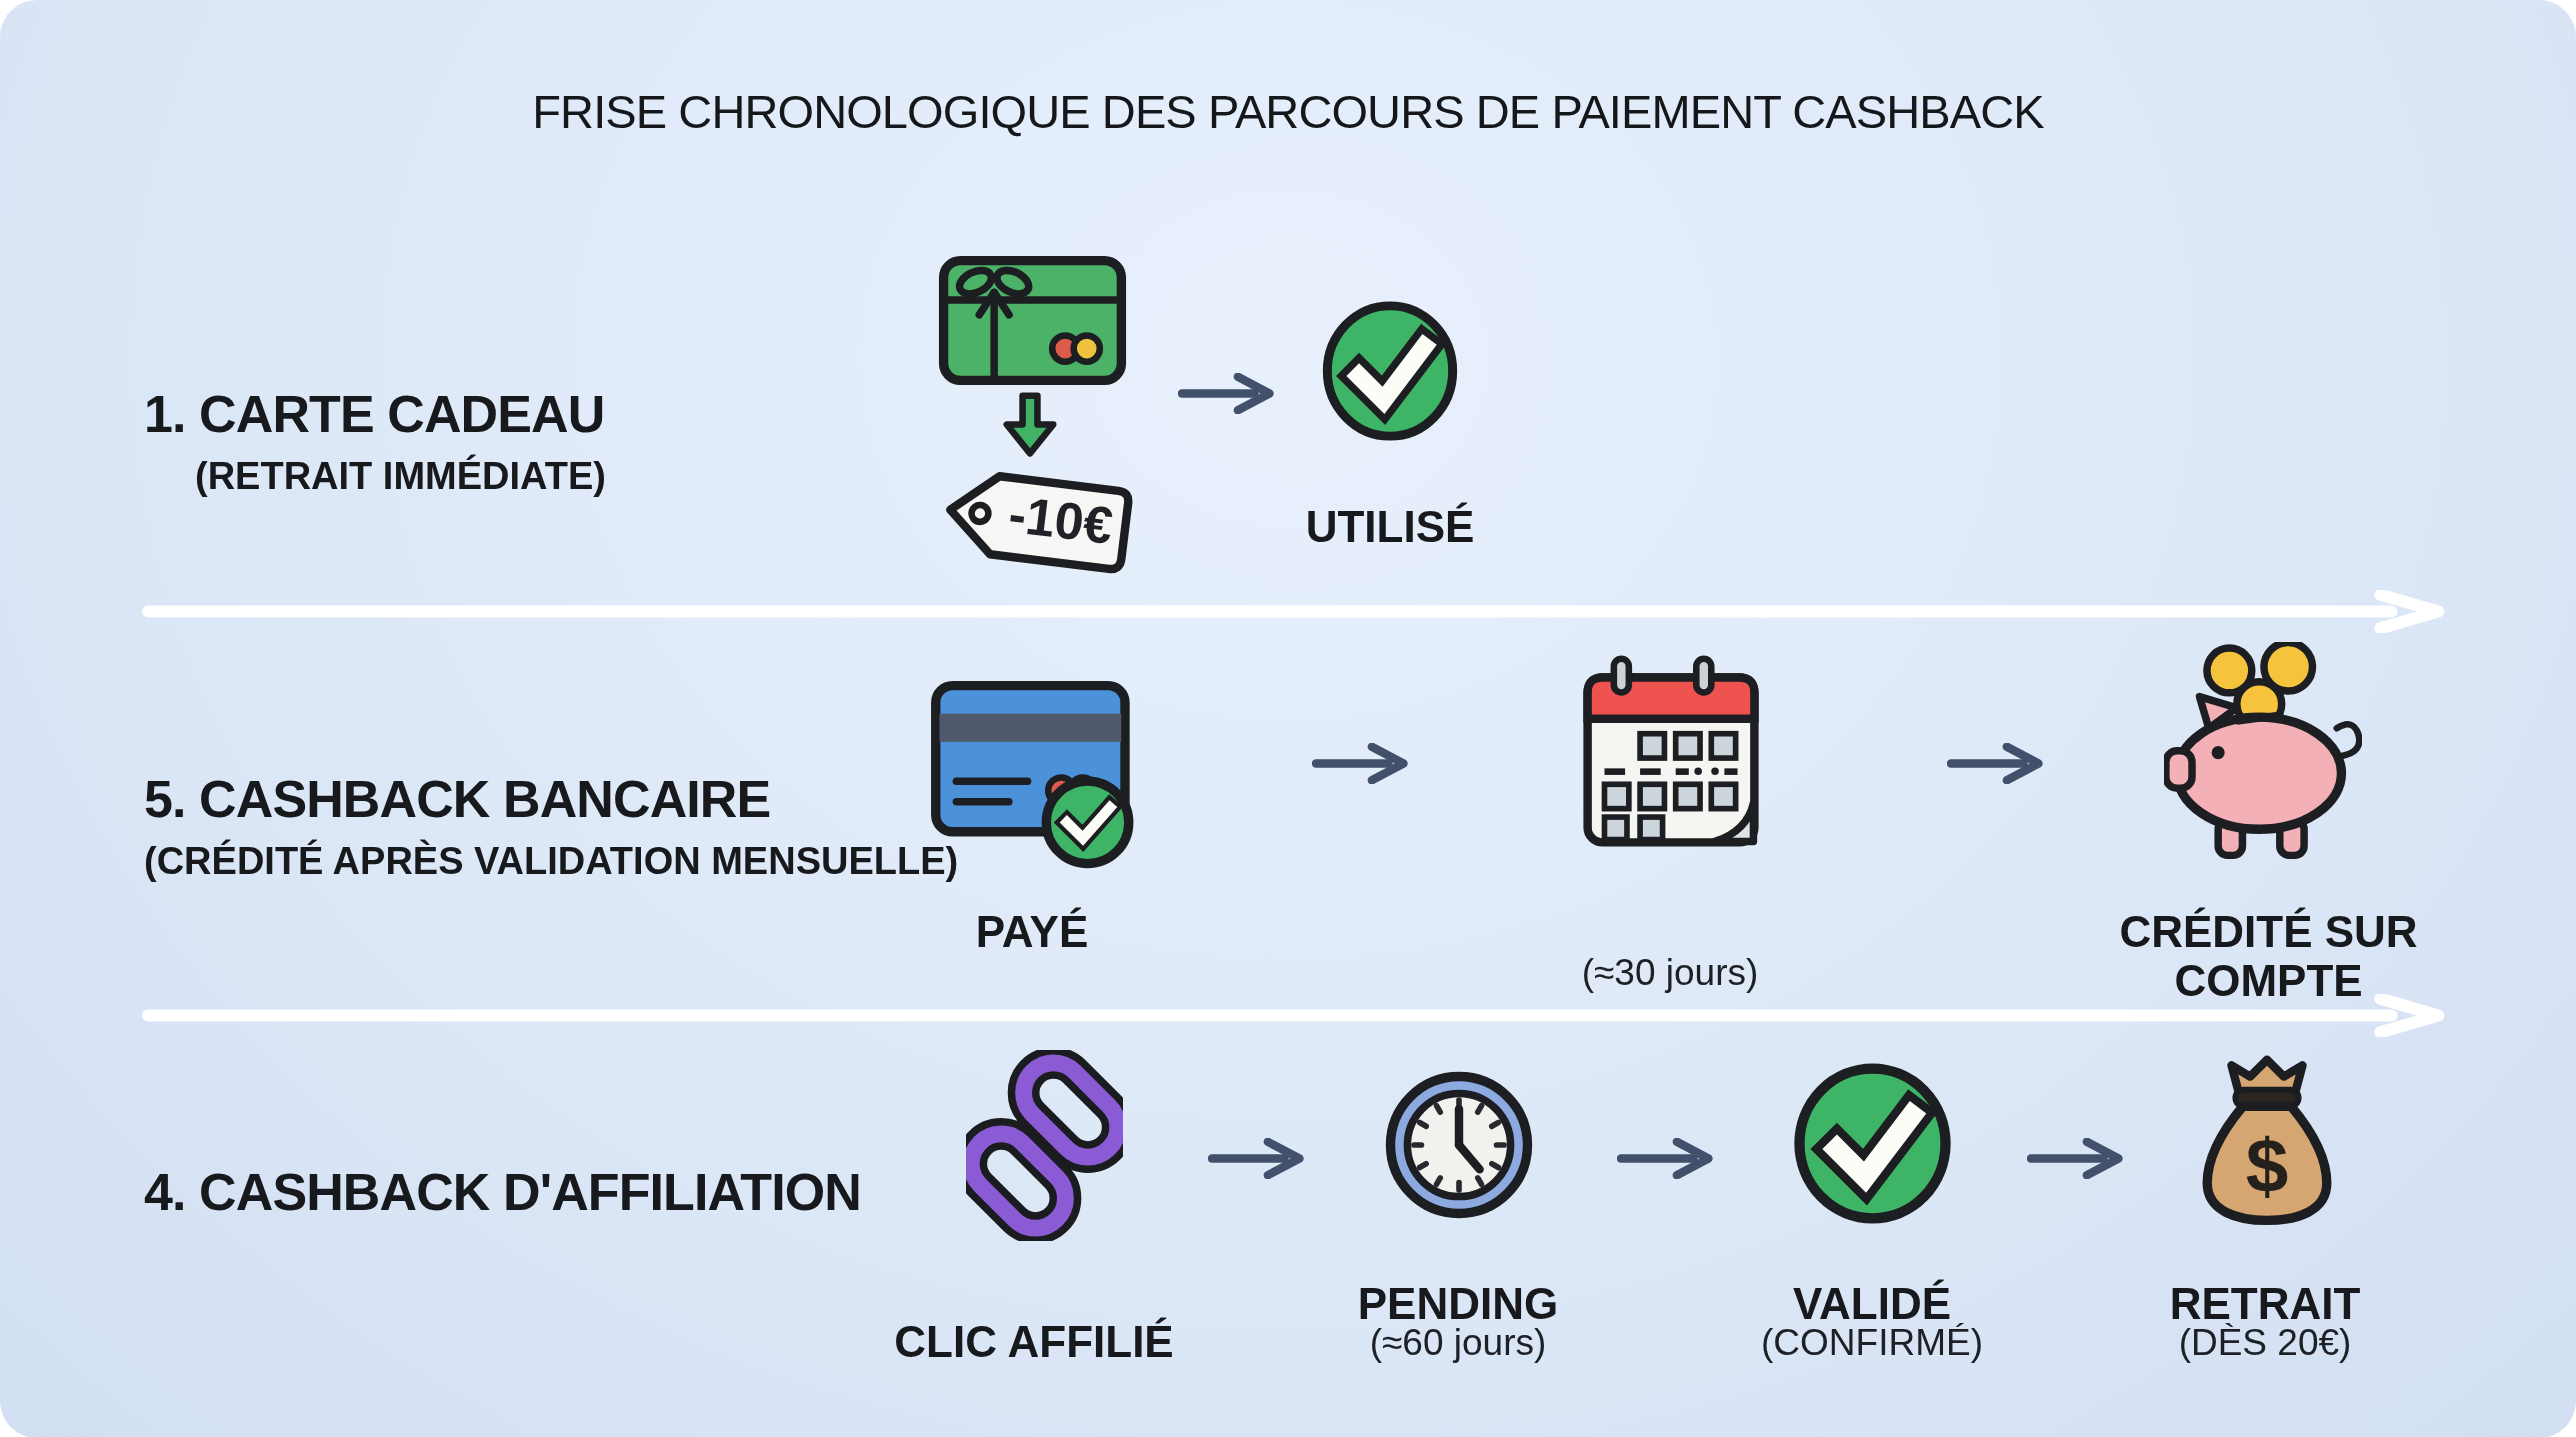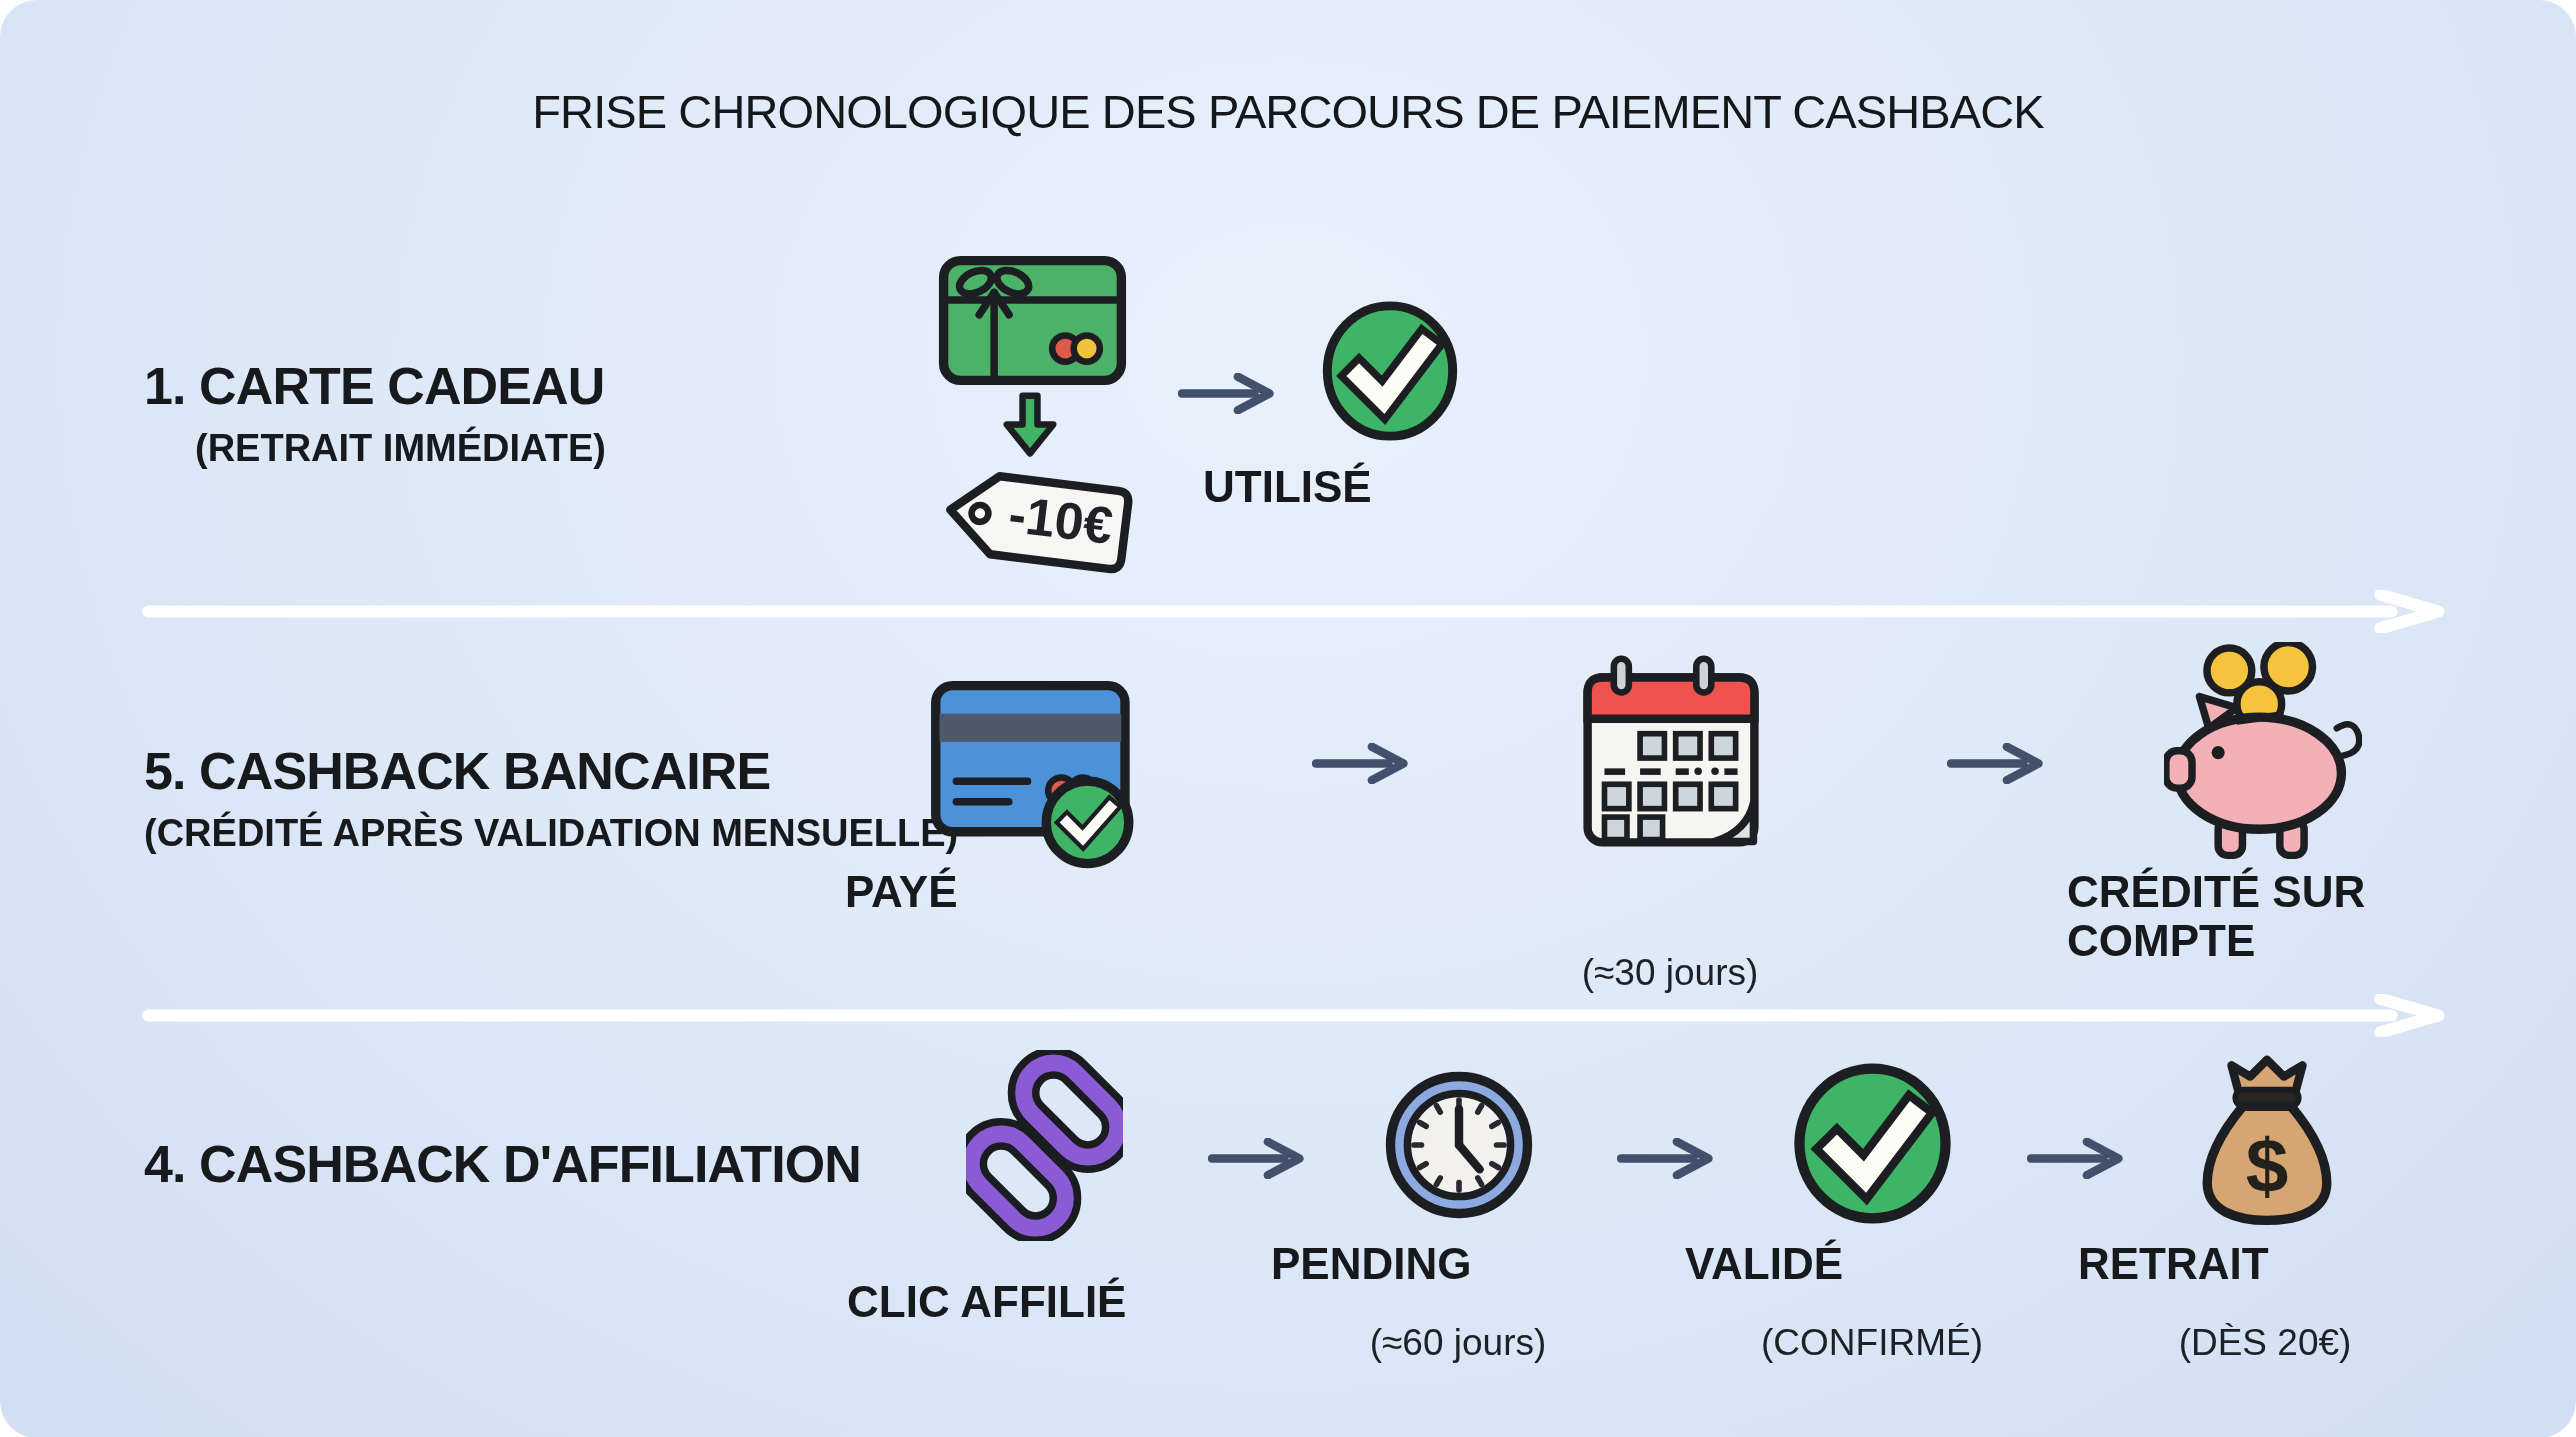--- a/index.html
+++ b/index.html
@@ -1,27 +1,27 @@
 <!DOCTYPE html>
 <html style="font-size:15px"><head>
 <meta charset="utf-8">
 <style>
   html,body{margin:0;padding:0;background:#ffffff;font-family:"Liberation Sans",sans-serif;}
   .canvas{position:relative;width:2576px;height:1438px;border-radius:37px;overflow:hidden;
           background:radial-gradient(ellipse at 50% 25%, #e8f0fc 0%, #dde8f7 55%, #d2dff2 100%);}
   .title{position:absolute;left:0;right:0;top:84px;margin:0;text-align:center;
          font-size:47px;font-weight:400;letter-spacing:-0.9px;color:#15171b;}
-  .row-heading{position:absolute;color:#17191d;}
+  .row-heading{position:absolute;color:#17191d;margin-top:28px;}
   .row-heading .h{font-size:52px;font-weight:800;letter-spacing:-0.9px;}
   .row-heading .sub{font-size:38px;font-weight:700;margin-top:11.2px;}
   #rh1{left:144px;top:356px;} #rh1 .sub{margin-left:51px;}
   #rh2{left:144px;top:741px;}
   #rh3{left:144px;top:1134px;}
   .abs{position:absolute;}
-  .step-label{position:absolute;text-align:left;font-size:44px;font-weight:700;color:#17191d;}
+  .step-label{position:absolute;text-align:center;font-size:44px;font-weight:700;color:#17191d;margin-top:40px;}
   .step-sub{position:absolute;text-align:center;font-size:37px;font-weight:400;color:#1d2025;margin-top:25px;}
   .two-line{line-height:1.12;}
   .tag-wrap{position:absolute;left:944px;top:468px;width:187px;height:105px;transform:rotate(7deg);}
   .tag-text{position:absolute;left:54px;top:1.9px;width:125px;height:94px;display:flex;
             align-items:center;justify-content:center;font-size:52px;font-weight:800;color:#202227;}
   svg{display:block;}
 </style>
 </head>
 <body>
 

